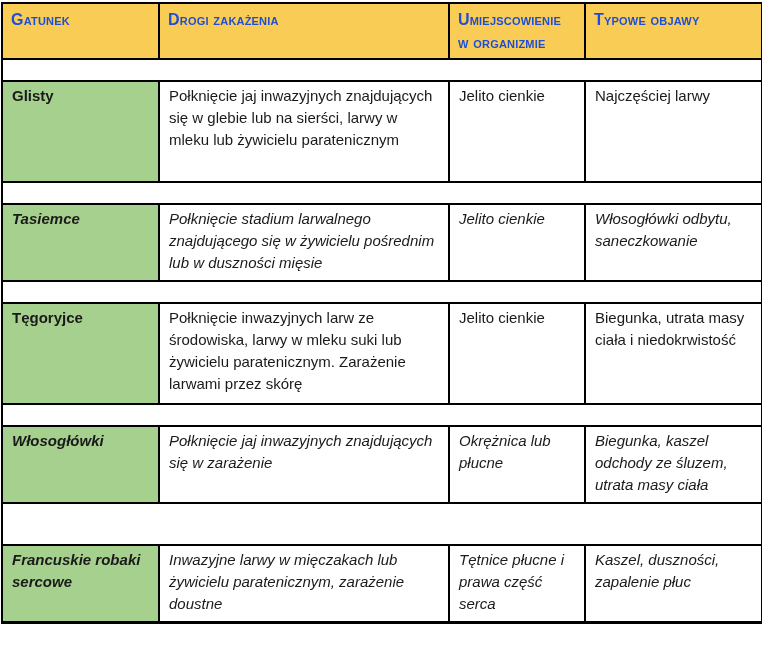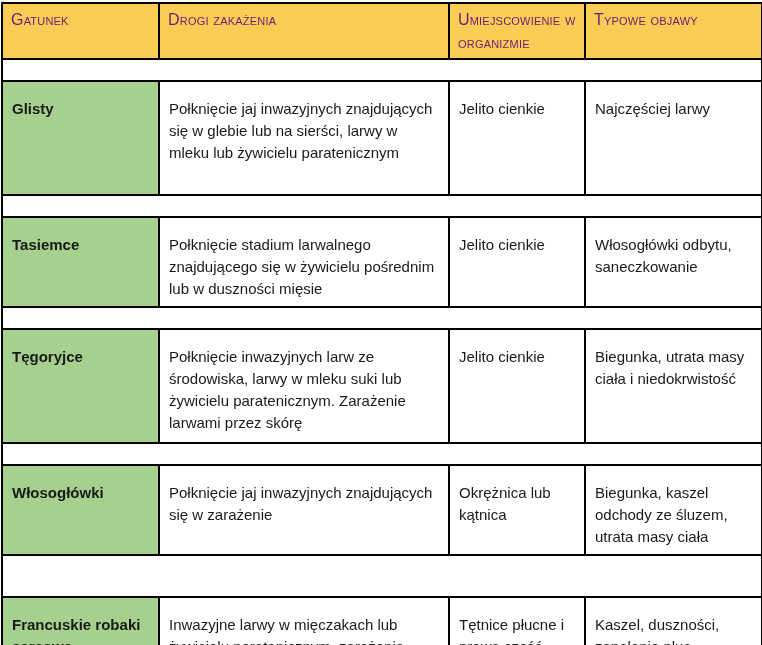--- a/index.html
+++ b/index.html
@@ -29,45 +29,45 @@
   col.c2{width:290px;}
   col.c3{width:136px;}
   col.c4{width:177px;}
   th{
     background:var(--header-bg);
     border:2px solid var(--border);
     text-align:left;
     vertical-align:top;
     padding:5px 8px 4px 8px;
     font-variant:small-caps;
-    font-weight:400;
+    font-weight:700;
     font-size:16px;
     line-height:1.42;
     letter-spacing:0.2px;
-    color:#701a75;
+    color:#1d4ed8;
   }
   td{
     border:2px solid var(--border);
     vertical-align:top;
-    padding:16px 8px 4px 9px;
+    padding:3px 8px 4px 9px;
     line-height:22px;
     background:#ffffff;
   }
   td.species{
     background:var(--species-bg);
     font-weight:700;
   }
   tr.spacer td{
     border:none;
     padding:0;
     height:20px;
     background:#ffffff;
   }
   tr.r4line td{height:92px;}
-  tr.r3line td{height:68px;}
+  tr.r3line td{height:68px;font-style:italic;}
 </style>
 </head>
 <body>
 
 <div class="page">
   <table class="parasite-table">
     <colgroup>
       <col class="c1">
         <col class="c2">
         <col class="c3">
@@ -112,21 +112,21 @@
         <td>Jelito cienkie</td>
         <td>Biegunka, utrata masy ciała i niedokrwistość</td>
       </tr>
 
       <tr class="spacer">
           <td colspan="4"></td>
         </tr>
       <tr class="r3line">
         <td class="species">Włosogłówki</td>
         <td>Połknięcie jaj inwazyjnych znajdujących się w zarażenie</td>
-        <td>Okrężnica lub kątnica</td>
+        <td>Okrężnica lub płucne</td>
         <td>Biegunka, kaszel odchody ze śluzem, utrata masy ciała</td>
       </tr>
 
       <tr class="spacer">
           <td colspan="4"></td>
         </tr>
 
       <tr class="spacer">
           <td colspan="4"></td>
         </tr>

